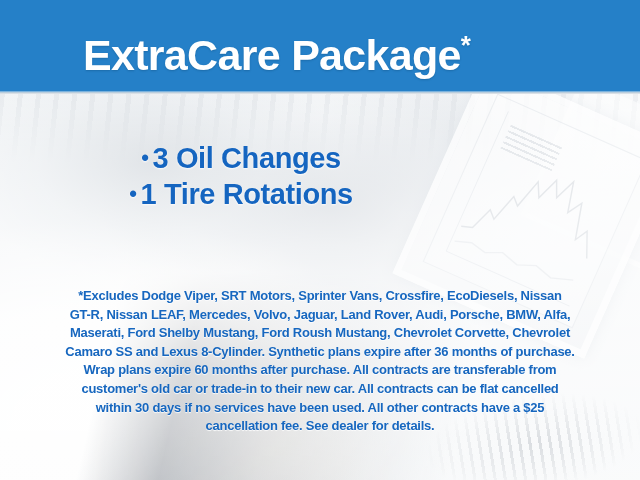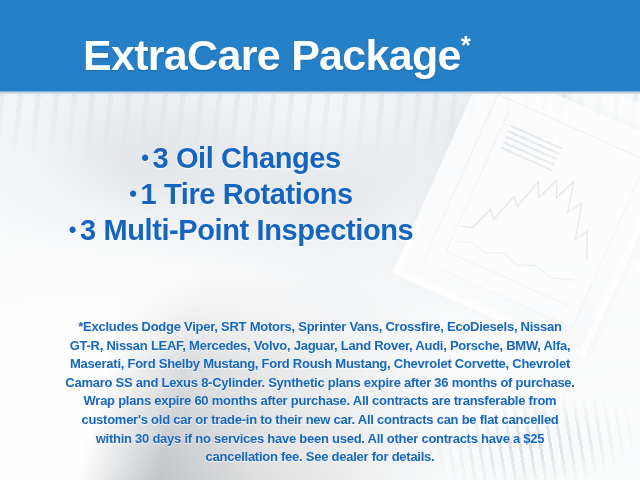--- a/index.html
+++ b/index.html
@@ -245,21 +245,20 @@
   }
 
   
   #disclaimer {
     position: absolute;
     left: 32px;
     top: 287px;
     width: 576px;
     z-index: 20;
     text-align: center;
-    margin-top: 31px;
   }
   .disclaimer-line {
     font-size: 13.2px;
     font-weight: bold;
     color: #1767bf;
     line-height: 18.6px;
     letter-spacing: -0.25px;
     white-space: nowrap;
     transform: scaleX(0.985);
     text-shadow: 0 1px 1px rgba(255,255,255,0.9);
@@ -297,21 +296,20 @@
   <div id="photo-wash"></div>
 
   <div id="header-banner">
     <div id="header-title"><span>ExtraCare Package</span><span class="asterisk">*</span></div>
   </div>
   <div id="header-underline"></div>
 
   <div id="benefits-list">
     <div class="benefit-row"><span class="benefit-bullet">•</span><span>3 Oil Changes</span></div>
     <div class="benefit-row"><span class="benefit-bullet">•</span><span>1 Tire Rotations</span></div>
-    <div class="benefit-row"><span class="benefit-bullet">•</span><span>3 Multi-Point Inspections</span></div>
   </div>
 
   <div id="disclaimer">
     <div class="disclaimer-line">*Excludes Dodge Viper, SRT Motors, Sprinter Vans, Crossfire, EcoDiesels, Nissan</div>
     <div class="disclaimer-line">GT-R, Nissan LEAF, Mercedes, Volvo, Jaguar, Land Rover, Audi, Porsche, BMW, Alfa,</div>
     <div class="disclaimer-line">Maserati, Ford Shelby Mustang, Ford Roush Mustang, Chevrolet Corvette, Chevrolet</div>
     <div class="disclaimer-line">Camaro SS and Lexus 8-Cylinder. Synthetic plans expire after 36 months of purchase.</div>
     <div class="disclaimer-line">Wrap plans expire 60 months after purchase. All contracts are transferable from</div>
     <div class="disclaimer-line">customer's old car or trade-in to their new car. All contracts can be flat cancelled</div>
     <div class="disclaimer-line">within 30 days if no services have been used. All other contracts have a $25</div>

